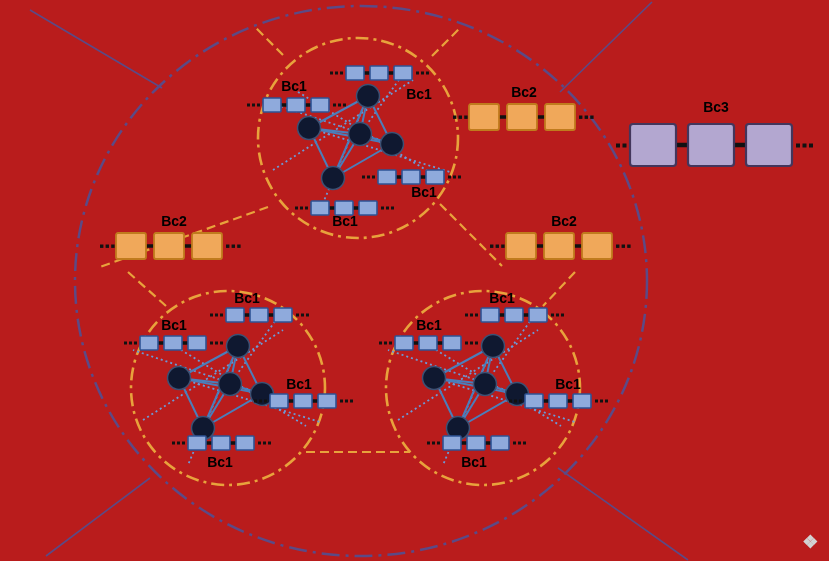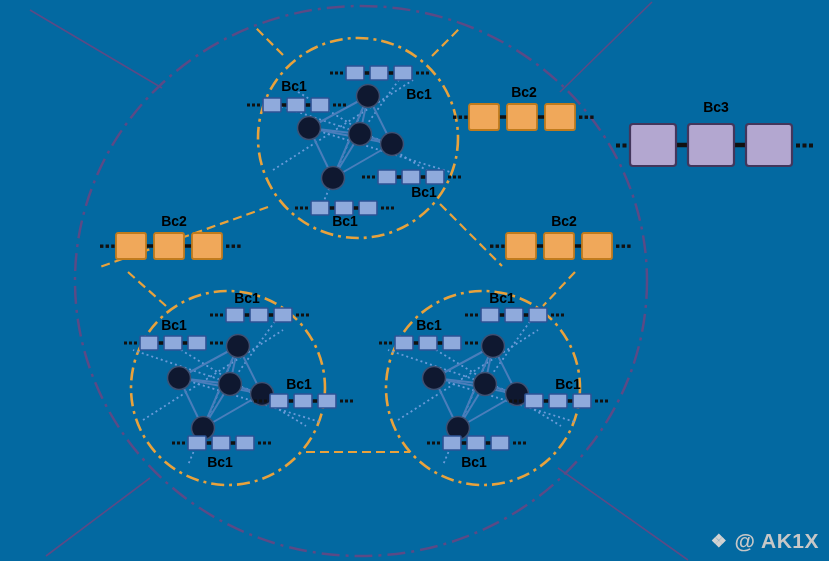--- a/index.html
+++ b/index.html
@@ -1,16 +1,16 @@
 <!DOCTYPE html>
 <html style="--outer-boundary: #5b4a86; --committee-circle: #e8a23c; --bc1-fill: #8faadc; --bc1-border: #2e5395; --bc2-fill: #f0a85a; --bc2-border: #c07b1d; --bc3-fill: #b3a7d0; --bc3-border: #43365c; --node-fill: #0f1830; --mesh-edge: #4a7ebb;"><head>
 <meta charset="utf-8">
 <style>
   html,body{margin:0;padding:0;background:#fff;}
-  .canvas{position:relative;width:829px;height:561px;background:#0369a1;overflow:hidden;
+  .canvas{position:relative;width:829px;height:561px;background:#b91c1c;overflow:hidden;
           font-family:"Liberation Sans",sans-serif;}
   svg{display:block;}
 
   .outer-ellipse{fill:none;stroke:var(--outer-boundary,#5b4a86);stroke-width:2.5;stroke-dasharray:18 6 3 6;}
   .tangent{stroke:var(--outer-boundary,#5b4a86);stroke-width:1.6;}
   .committee{fill:none;stroke:var(--committee-circle,#e8a23c);stroke-width:2.6;stroke-dasharray:13 5 3 5;}
   .oconn{stroke:var(--committee-circle,#e8a23c);stroke-width:2.2;stroke-dasharray:9 5;fill:none;}
 
   .mesh-edge{stroke:var(--mesh-edge,#4a7ebb);stroke-width:2;}
   .node{fill:var(--node-fill,#0f1830);stroke:#3d5174;stroke-width:1.5;}
@@ -173,15 +173,14 @@
 
   <g>
     <use href="#bc3-chain" x="616" y="124"></use>
     <text class="chain-label" x="716" y="112">Bc3</text>
   </g>
 
 </svg>
 
 <div class="watermark">
   <span class="wm-icon">❖</span>
-  <span>@ AK1X</span>
 </div>
 </div>
 
 </body></html>

